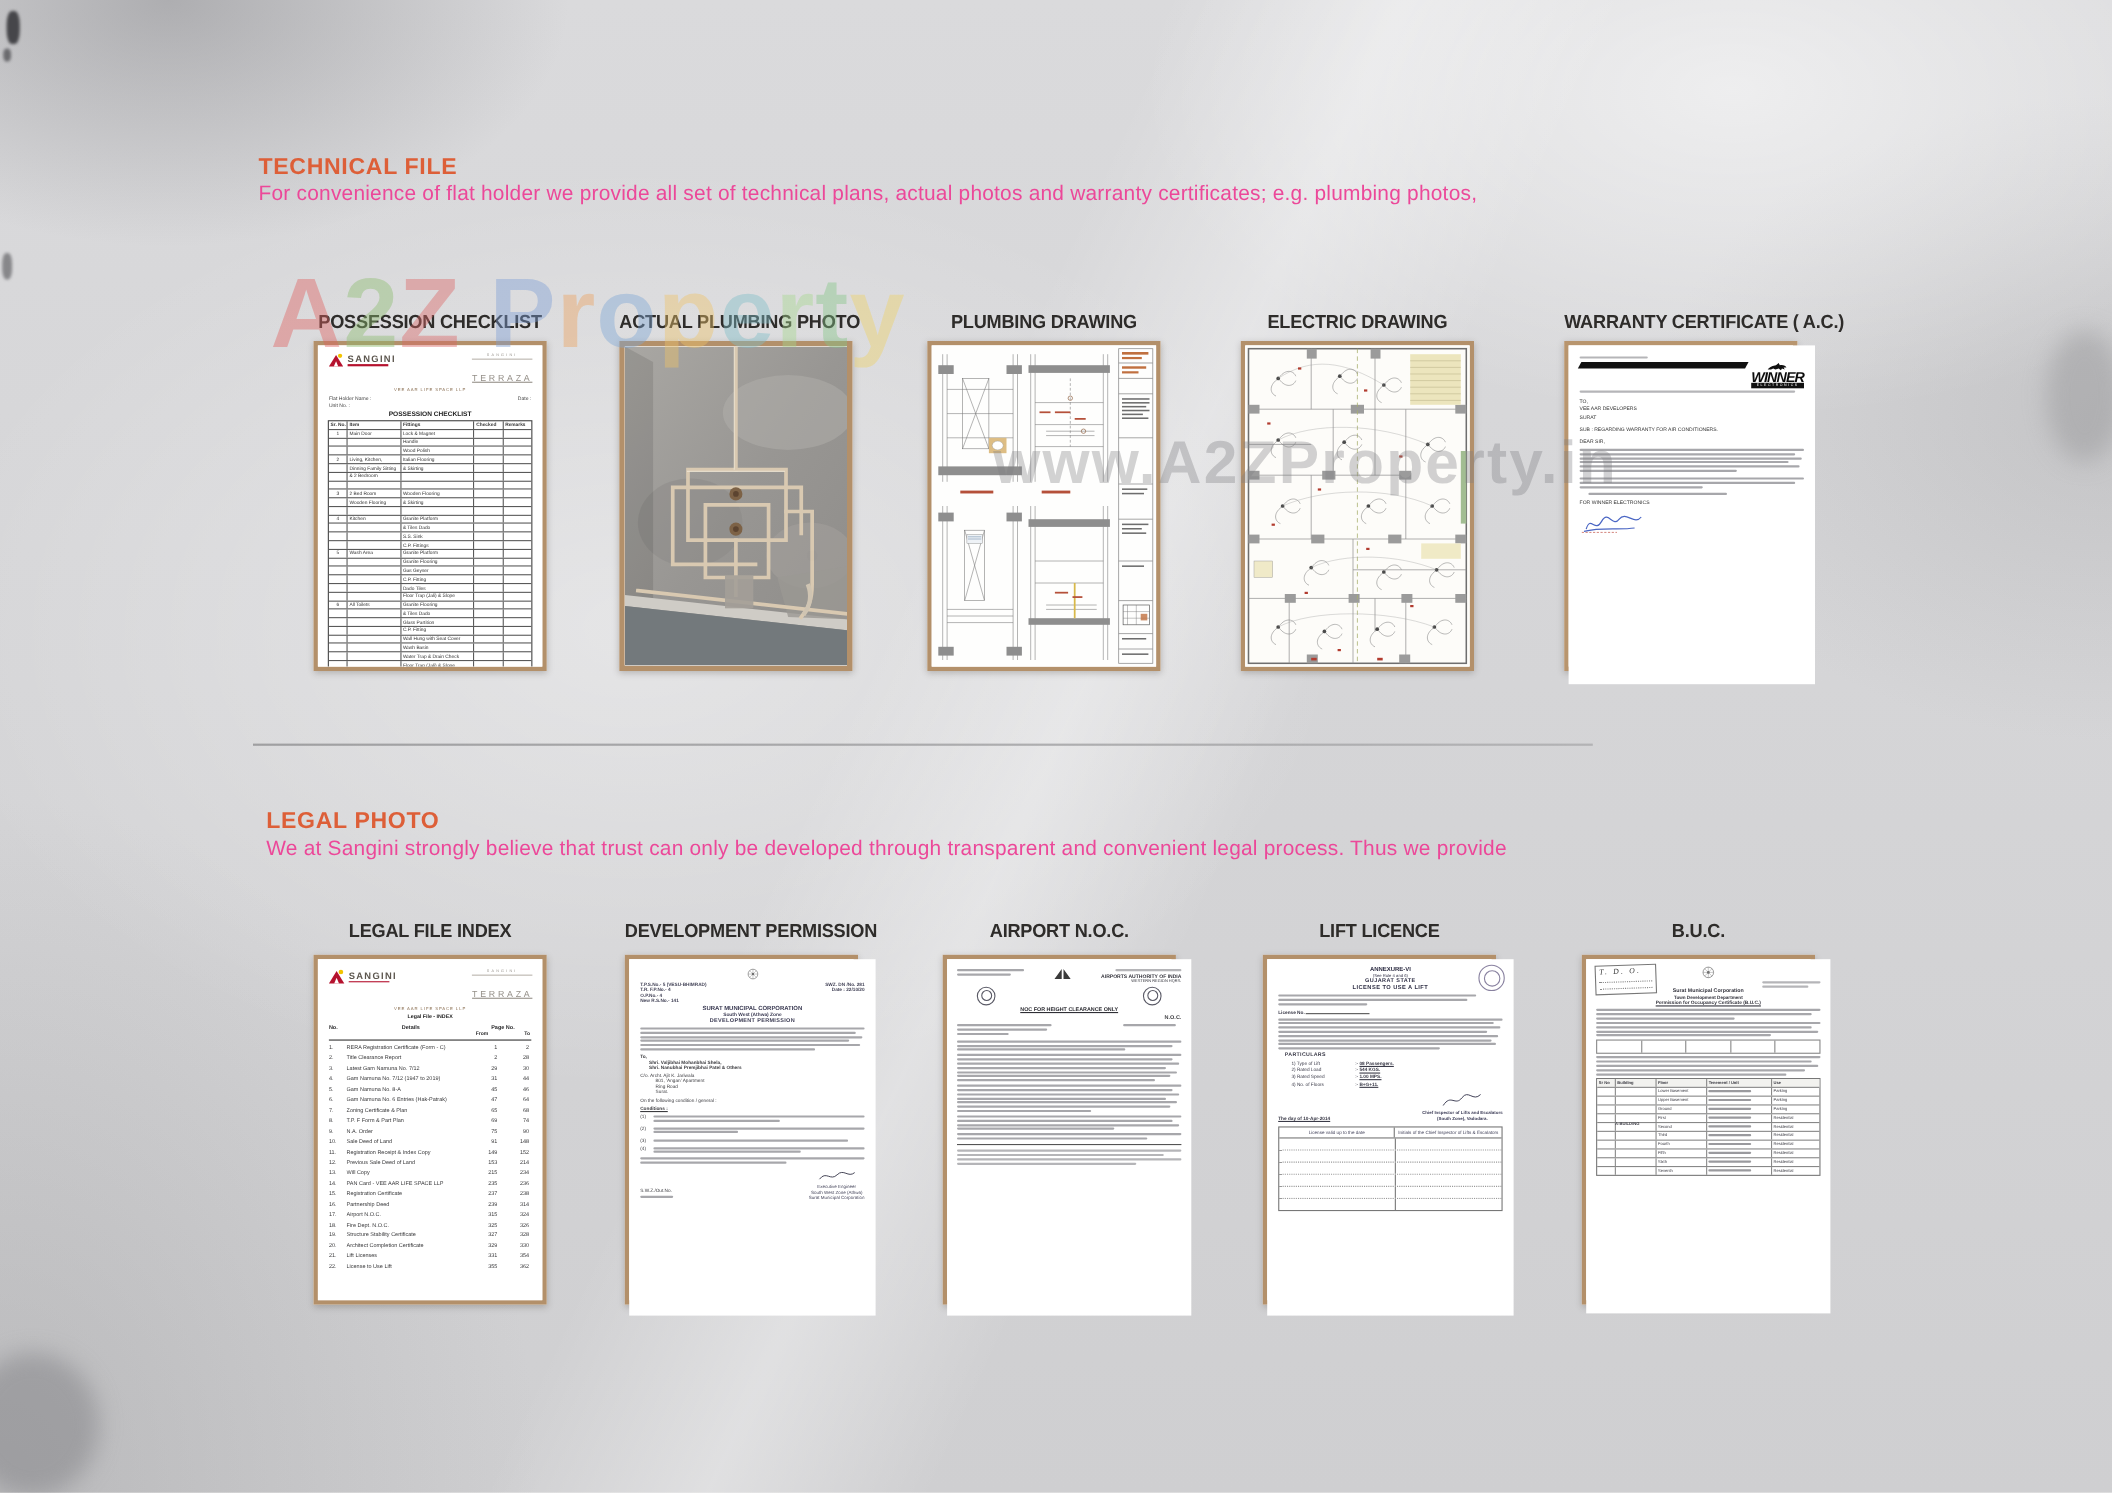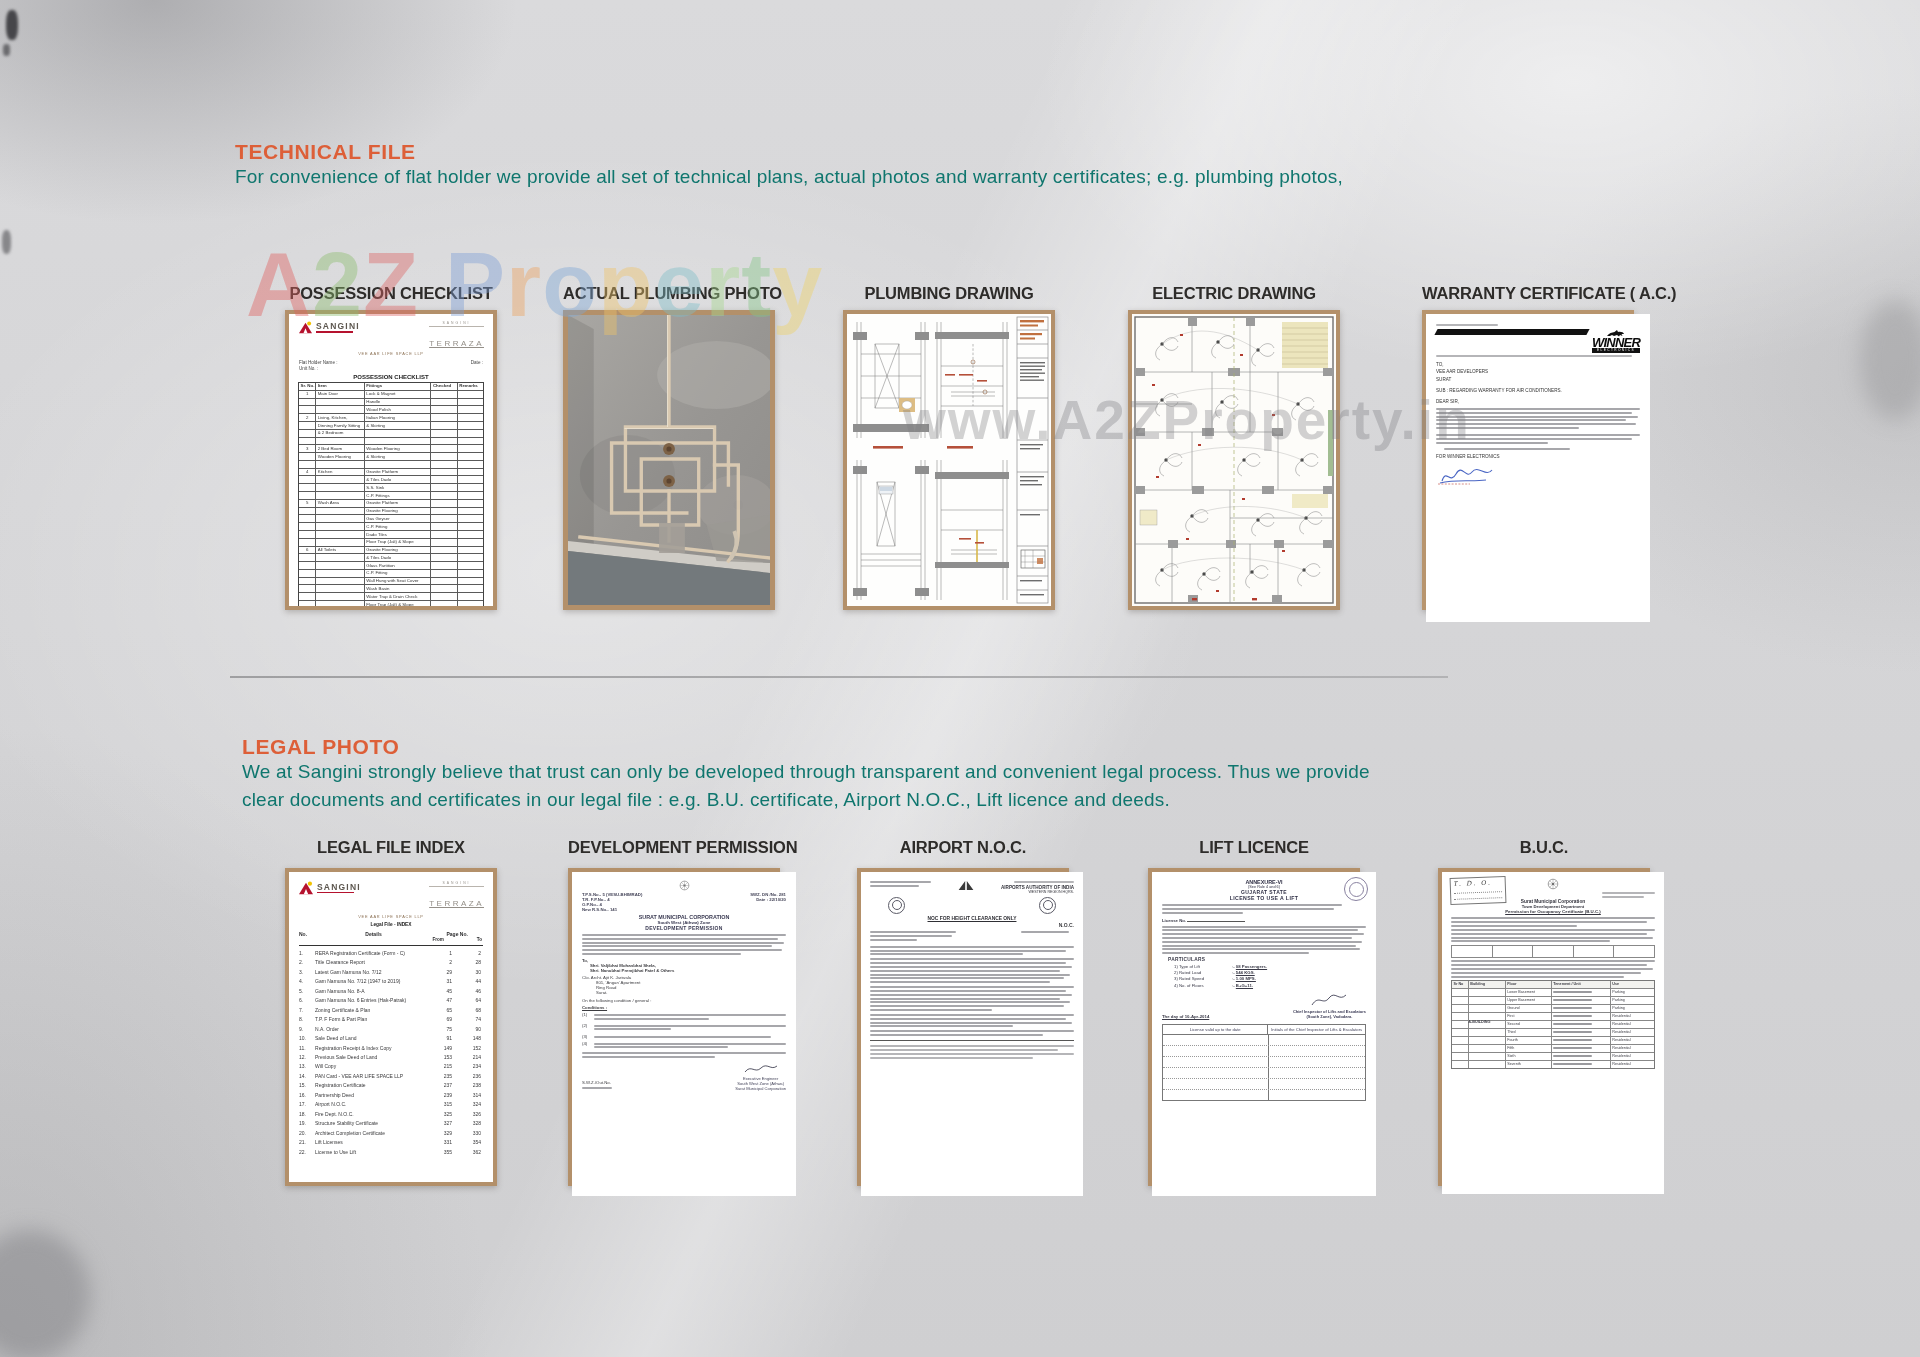--- a/index.html
+++ b/index.html
@@ -13,21 +13,21 @@
       radial-gradient(ellipse 700px 900px at 0% 100%, rgba(158,158,160,.45), transparent 70%),
       radial-gradient(ellipse 600px 420px at 100% 28%, rgba(168,168,170,.40), transparent 70%),
       radial-gradient(ellipse 520px 320px at 8% 0%, rgba(120,120,124,.45), transparent 70%),
       linear-gradient(180deg,#dadadc 0%,#d4d4d6 55%,#cfcfd1 100%);
   }
   .speck{position:absolute;background:#46464a;border-radius:40%;filter:blur(1.5px);}
   .blotch{position:absolute;border-radius:50%;filter:blur(10px);}
 
   
   .sec-head{position:absolute;font-size:21px;font-weight:700;letter-spacing:.6px;color:#dd5f38;}
-  .sec-desc{position:absolute;font-size:19px;line-height:27.5px;color:#0f766e;letter-spacing:.2px;}
+  .sec-desc{position:absolute;font-size:19px;line-height:27.5px;color:#ec4899;letter-spacing:.2px;}
 
   .divider{position:absolute;left:230px;top:676px;width:1218px;height:2px;background:linear-gradient(90deg,#909092,#aaaaac);opacity:.8;}
 
   
   .doc-label{position:absolute;width:212px;text-align:center;font-size:16.5px;font-weight:700;color:#2e2c2a;letter-spacing:-.2px;transform:scaleY(1.04);white-space:nowrap;}
   .doc{position:absolute;width:212px;box-sizing:border-box;background:#fdfdfc;border:4px solid #b3906a;box-shadow:0 2px 6px rgba(60,55,45,.28);}
   .r1{top:310px;height:300px;}
   .r2{top:868px;height:318px;}
   .doc .inner{position:relative;width:100%;height:100%;overflow:hidden;background:#fff;}
 
@@ -689,21 +689,20 @@
       <path d="M2,19 H34" stroke="#c05248" stroke-width=".8" stroke-dasharray="2 1.4" opacity=".8"></path>
     </svg>
   </div>
 </div>
 
 <div class="divider"></div>
 
 <div class="sec-head" style="left:242px;top:735px;">LEGAL PHOTO</div>
 <div class="sec-desc" style="left:242px;top:758px;">
   <span>We at Sangini strongly believe that trust can only be developed through transparent and convenient legal process. Thus we provide</span><br>
-  <span>clear documents and certificates in our legal file : e.g. B.U. certificate, Airport N.O.C., Lift licence and deeds.</span>
 </div>
 
 <div class="doc-label" style="left:285px;top:838px;">LEGAL FILE INDEX</div>
 <div class="doc-label" style="left:568px;top:838px;">DEVELOPMENT PERMISSION</div>
 <div class="doc-label" style="left:857px;top:838px;">AIRPORT N.O.C.</div>
 <div class="doc-label" style="left:1148px;top:838px;">LIFT LICENCE</div>
 <div class="doc-label" style="left:1438px;top:838px;">B.U.C.</div>
 
 <div class="doc r2" style="left:285px;">
   <div class="inner">

